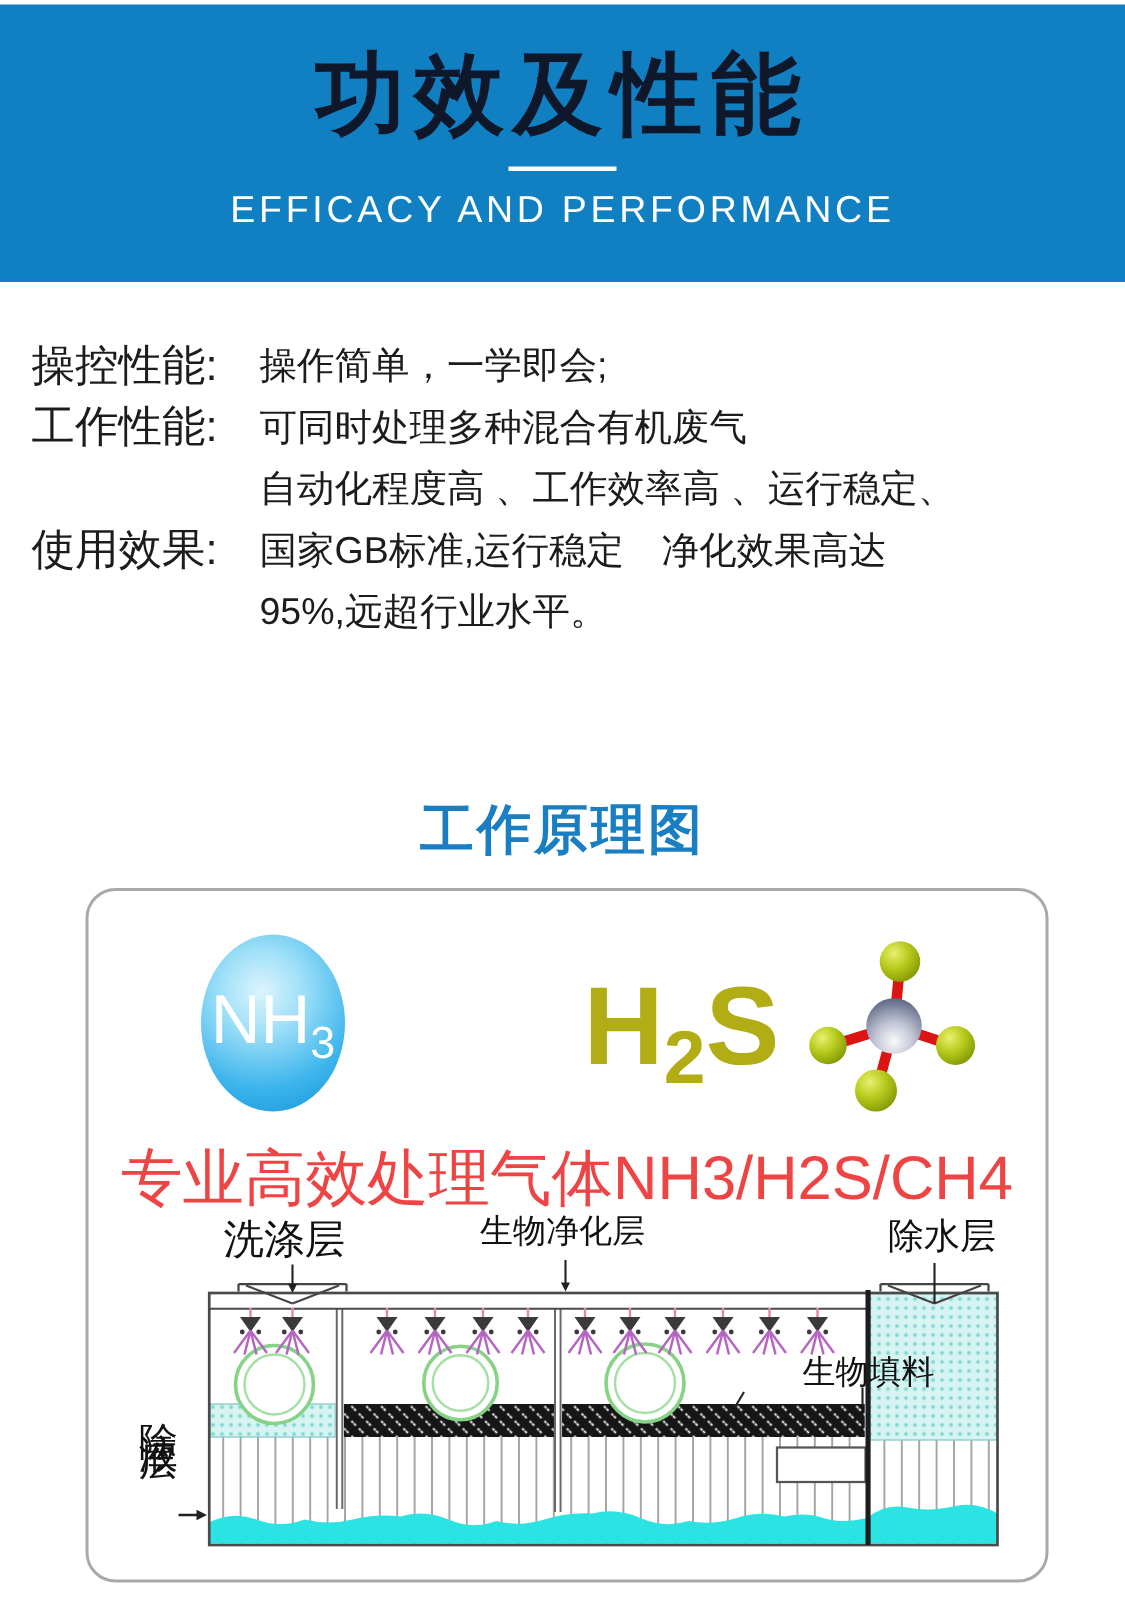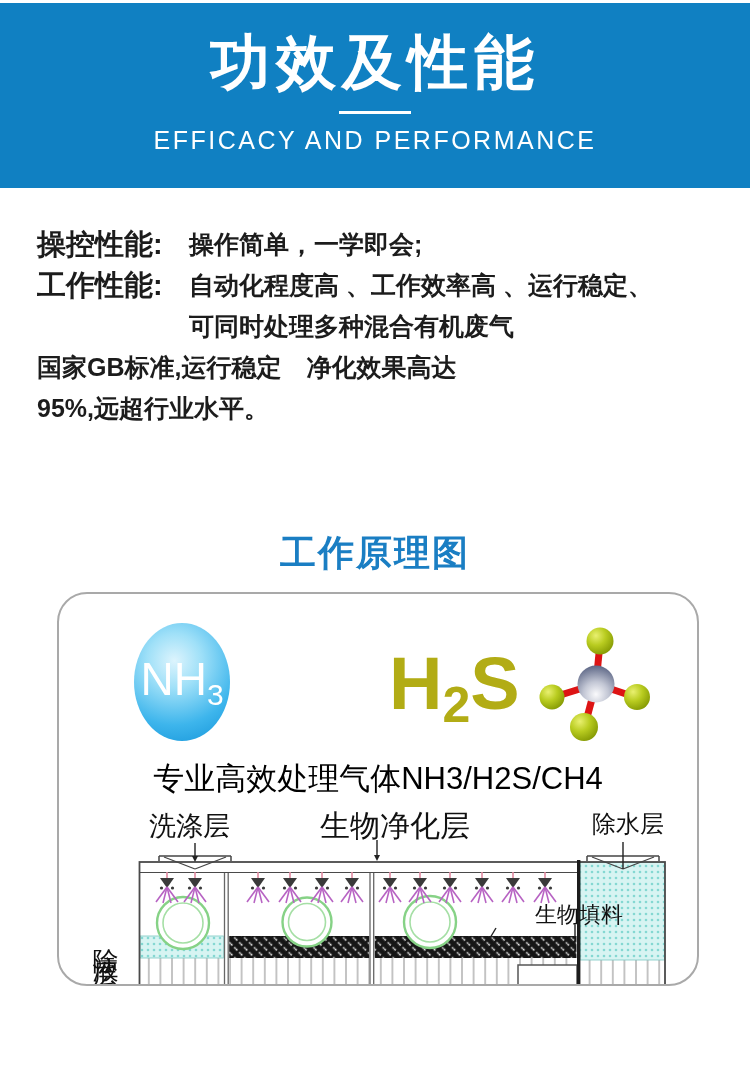--- a/index.html
+++ b/index.html
@@ -2,51 +2,51 @@
 <html style="--banner-bg: #1080c2; --heading-blue: #1a7ec3; --body-text: #1c1c1c; --h2s-yellow: #b2ac15; --nh3-blue: #1ea5e0; --atom-green: #a9bf12; --bond-red: #dd1414; --water-cyan: #2be3e3; --spray-purple: #b763c3; --pipe-green: #86d286; --panel-border: #a9a9a9;"><head>
 <meta charset="utf-8">
 <style>
   html,body{margin:0;padding:0;}
   body{
     width:750px;height:1075px;position:relative;background:#fff;overflow:hidden;
     font-family:"Liberation Sans",sans-serif;
   }
   
   .banner{position:absolute;left:0;top:3px;width:750px;height:185px;background:var(--banner-bg);text-align:center;}
-  .banner-title{margin:0;padding-top:27px;font-size:60px;line-height:66px;font-weight:700;color:#ffffff;letter-spacing:6px;}
+  .banner-title{margin:0;padding-top:27px;font-size:60px;line-height:66px;font-weight:700;color:#0f172a;letter-spacing:6px;}
   .banner-divider{width:72px;height:3px;background:#fff;margin:15px auto 12px;}
   .banner-subtitle{font-size:25px;letter-spacing:2.5px;color:#fff;font-weight:400;}
   
-  .specs{position:absolute;left:37px;top:224px;width:692px;color:var(--body-text);font-weight:bold;}
+  .specs{position:absolute;left:21px;top:224px;width:692px;color:var(--body-text);}
   .spec-row{display:flex;align-items:flex-start;}
   .spec-label{width:152px;flex:none;font-size:29px;line-height:41px;}
   .spec-lines{flex:1;}
   .spec-line{font-size:25px;line-height:41px;white-space:nowrap;}
   
   .section-heading{position:absolute;left:0;top:529px;width:750px;margin:0;text-align:center;
     font-size:36px;font-weight:700;color:var(--heading-blue);letter-spacing:2px;}
   
-  .panel{position:absolute;left:57px;top:592px;width:642px;height:394px;box-sizing:border-box;
-    border:2px solid var(--panel-border);border-radius:30px;overflow:hidden;background:#fff;}
+  .panel{position:absolute;left:57px;top:592px;width:642px;height:463px;box-sizing:border-box;
+    border:2px solid var(--panel-border);border-radius:20px;overflow:hidden;background:#fff;}
   .nh3-sphere{position:absolute;left:75px;top:29px;width:96px;height:118px;border-radius:50%;
     background:radial-gradient(circle at 42% 32%, #ddf4fd 0%, #9fe0f8 28%, #3db5ec 66%, #1292d8 100%);
     display:flex;align-items:center;justify-content:center;}
   .nh3-text{color:#fff;font-size:46px;font-weight:400;}
   .nh3-sub{font-size:30px;vertical-align:-10px;}
   .h2s{position:absolute;left:286px;top:53px;font-weight:700;color:var(--h2s-yellow);line-height:74px;font-size:74px;margin-left:44px;}
   .h2s-sub{font-size:50px;font-weight:700;vertical-align:-13px;}
   .molecule{position:absolute;left:476px;top:19px;}
   .gas-caption{position:absolute;left:0;top:164px;width:100%;text-align:center;
-    font-size:31px;color:#000000;}
+    font-size:41px;color:#ef4444;}
   
   .diagram{position:absolute;left:26px;top:209px;width:612px;height:235px;}
   .diagram svg{position:absolute;left:0;top:0;}
   .dg-label{position:absolute;color:#111;white-space:nowrap;}
   .lbl-wash{left:64px;top:5px;font-size:27px;}
-  .lbl-bio{left:235px;top:3px;font-size:30px;}
+  .lbl-bio{left:235px;top:3px;font-size:22px;}
   .lbl-dewater{left:507px;top:5px;font-size:24px;}
   .lbl-packing{left:403px;top:97px;font-size:22px;margin-left:47px;}
   .lbl-deliquid{left:4px;top:125px;font-size:26px;writing-mode:vertical-rl;letter-spacing:7px;}
 </style>
 </head>
 <body>
 
 <header class="banner">
   <h1 class="banner-title">功效及性能</h1>
   <div class="banner-divider"></div>
@@ -56,25 +56,26 @@
 <section class="specs">
   <div class="spec-row">
     <div class="spec-label">操控性能:</div>
     <div class="spec-lines">
       <div class="spec-line">操作简单，一学即会;</div>
     </div>
   </div>
   <div class="spec-row">
     <div class="spec-label">工作性能:</div>
     <div class="spec-lines">
+      <div class="spec-line">可同时处理多种混合有机废气</div>
       <div class="spec-line">自动化程度高 、工作效率高 、运行稳定、</div>
-      <div class="spec-line">可同时处理多种混合有机废气</div>
     </div>
   </div>
   <div class="spec-row">
+    <div class="spec-label">使用效果:</div>
     <div class="spec-lines">
       <div class="spec-line">国家GB标准,运行稳定　净化效果高达</div>
       <div class="spec-line">95%,远超行业水平。</div>
     </div>
   </div>
 </section>
 
 <h2 class="section-heading">工作原理图</h2>
 
 <section class="panel">

